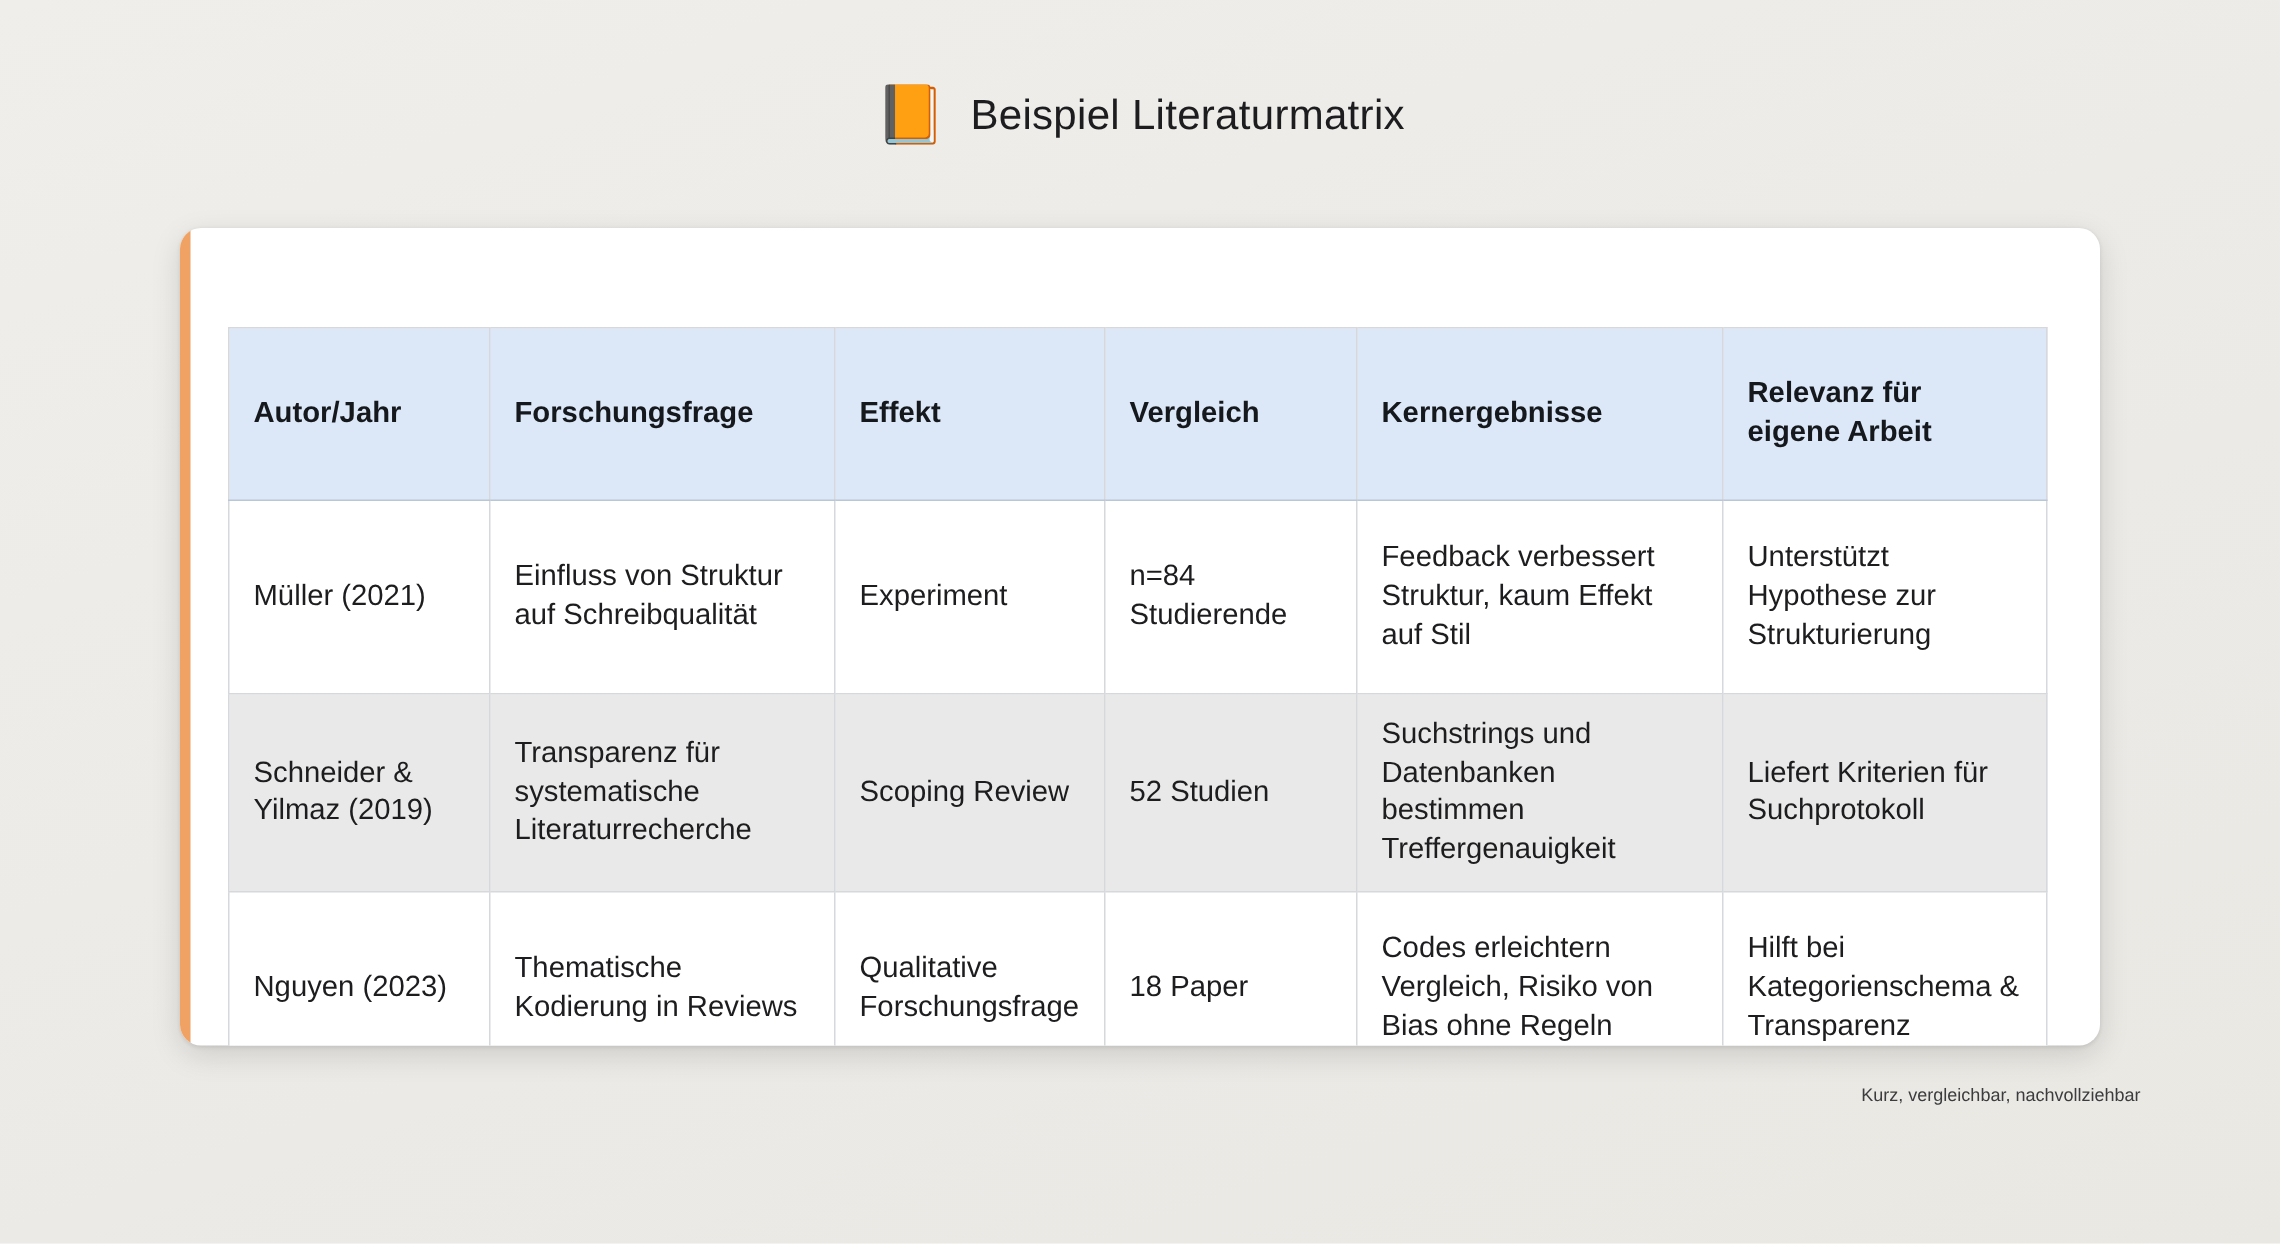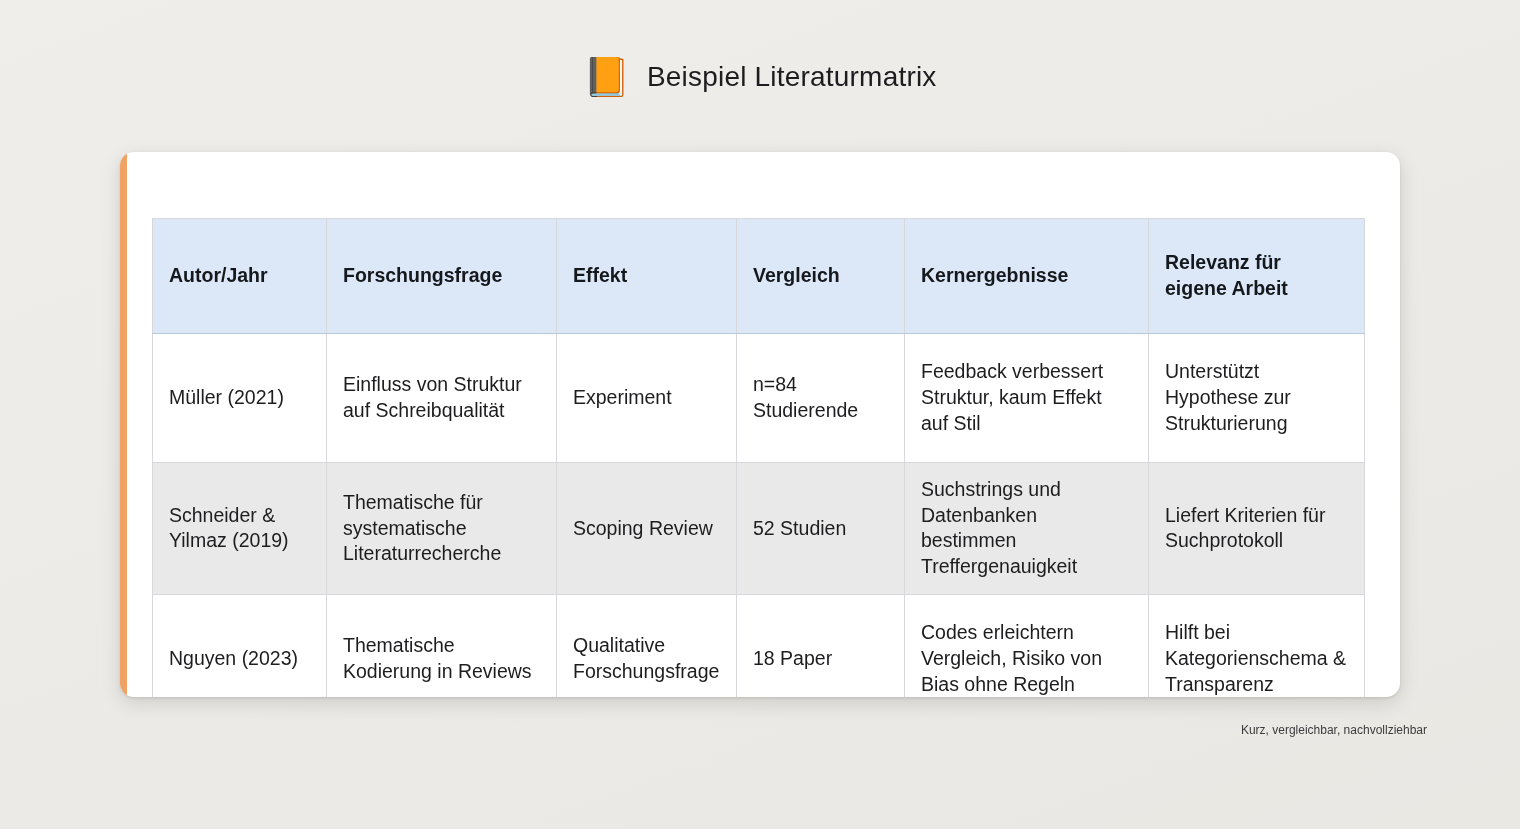--- a/index.html
+++ b/index.html
@@ -159,21 +159,21 @@
           <tr class="odd">
             <td>Müller (2021)</td>
             <td>Einfluss von Struktur auf Schreibqualität</td>
             <td>Experiment</td>
             <td>n=84 Studierende</td>
             <td>Feedback verbessert Struktur, kaum Effekt auf Stil</td>
             <td>Unterstützt Hypothese zur Strukturierung</td>
           </tr>
           <tr class="even">
             <td>Schneider &amp; Yilmaz (2019)</td>
-            <td>Thematische für systematische Literaturrecherche</td>
+            <td>Transparenz für systematische Literaturrecherche</td>
             <td>Scoping Review</td>
             <td>52 Studien</td>
             <td>Suchstrings und Datenbanken bestimmen Treffergenauigkeit</td>
             <td>Liefert Kriterien für Suchprotokoll</td>
           </tr>
           <tr class="odd">
             <td>Nguyen (2023)</td>
             <td>Thematische Kodierung in Reviews</td>
             <td>Qualitative Forschungsfrage</td>
             <td>18 Paper</td>

